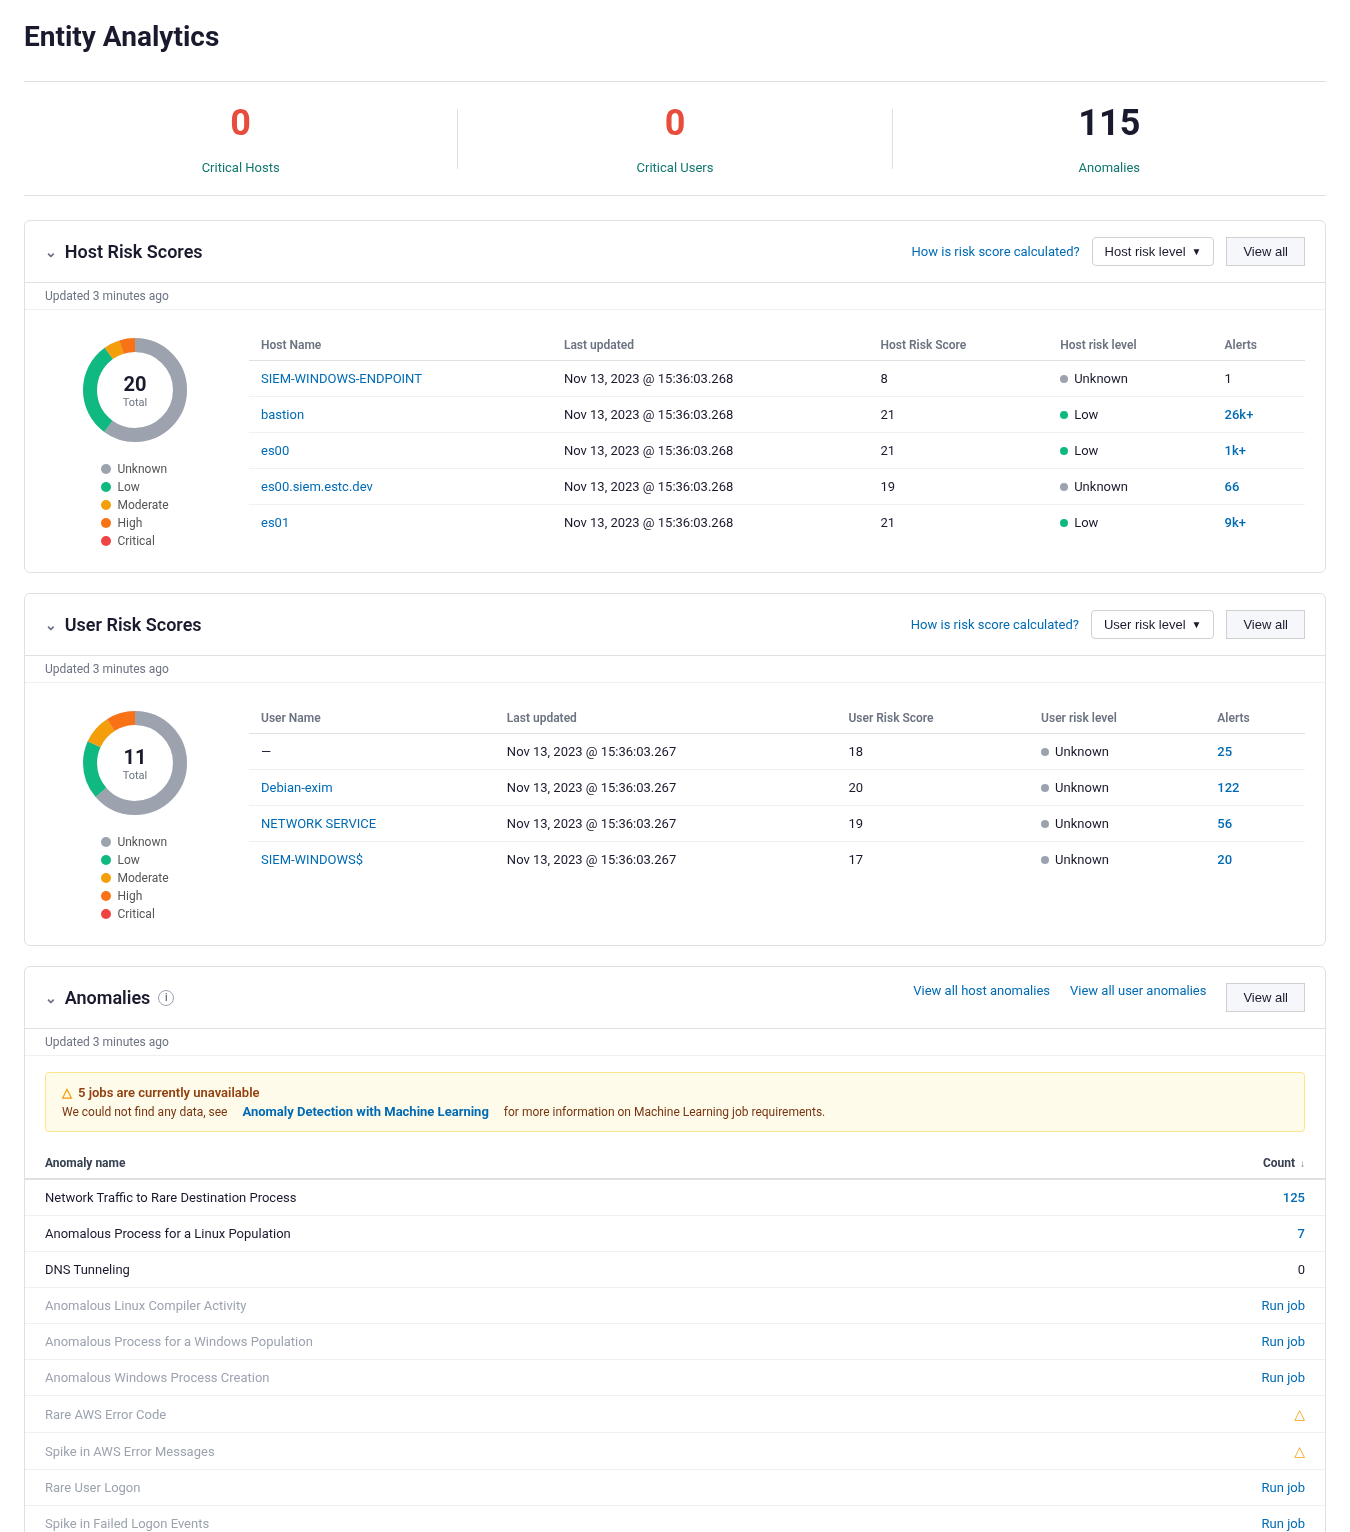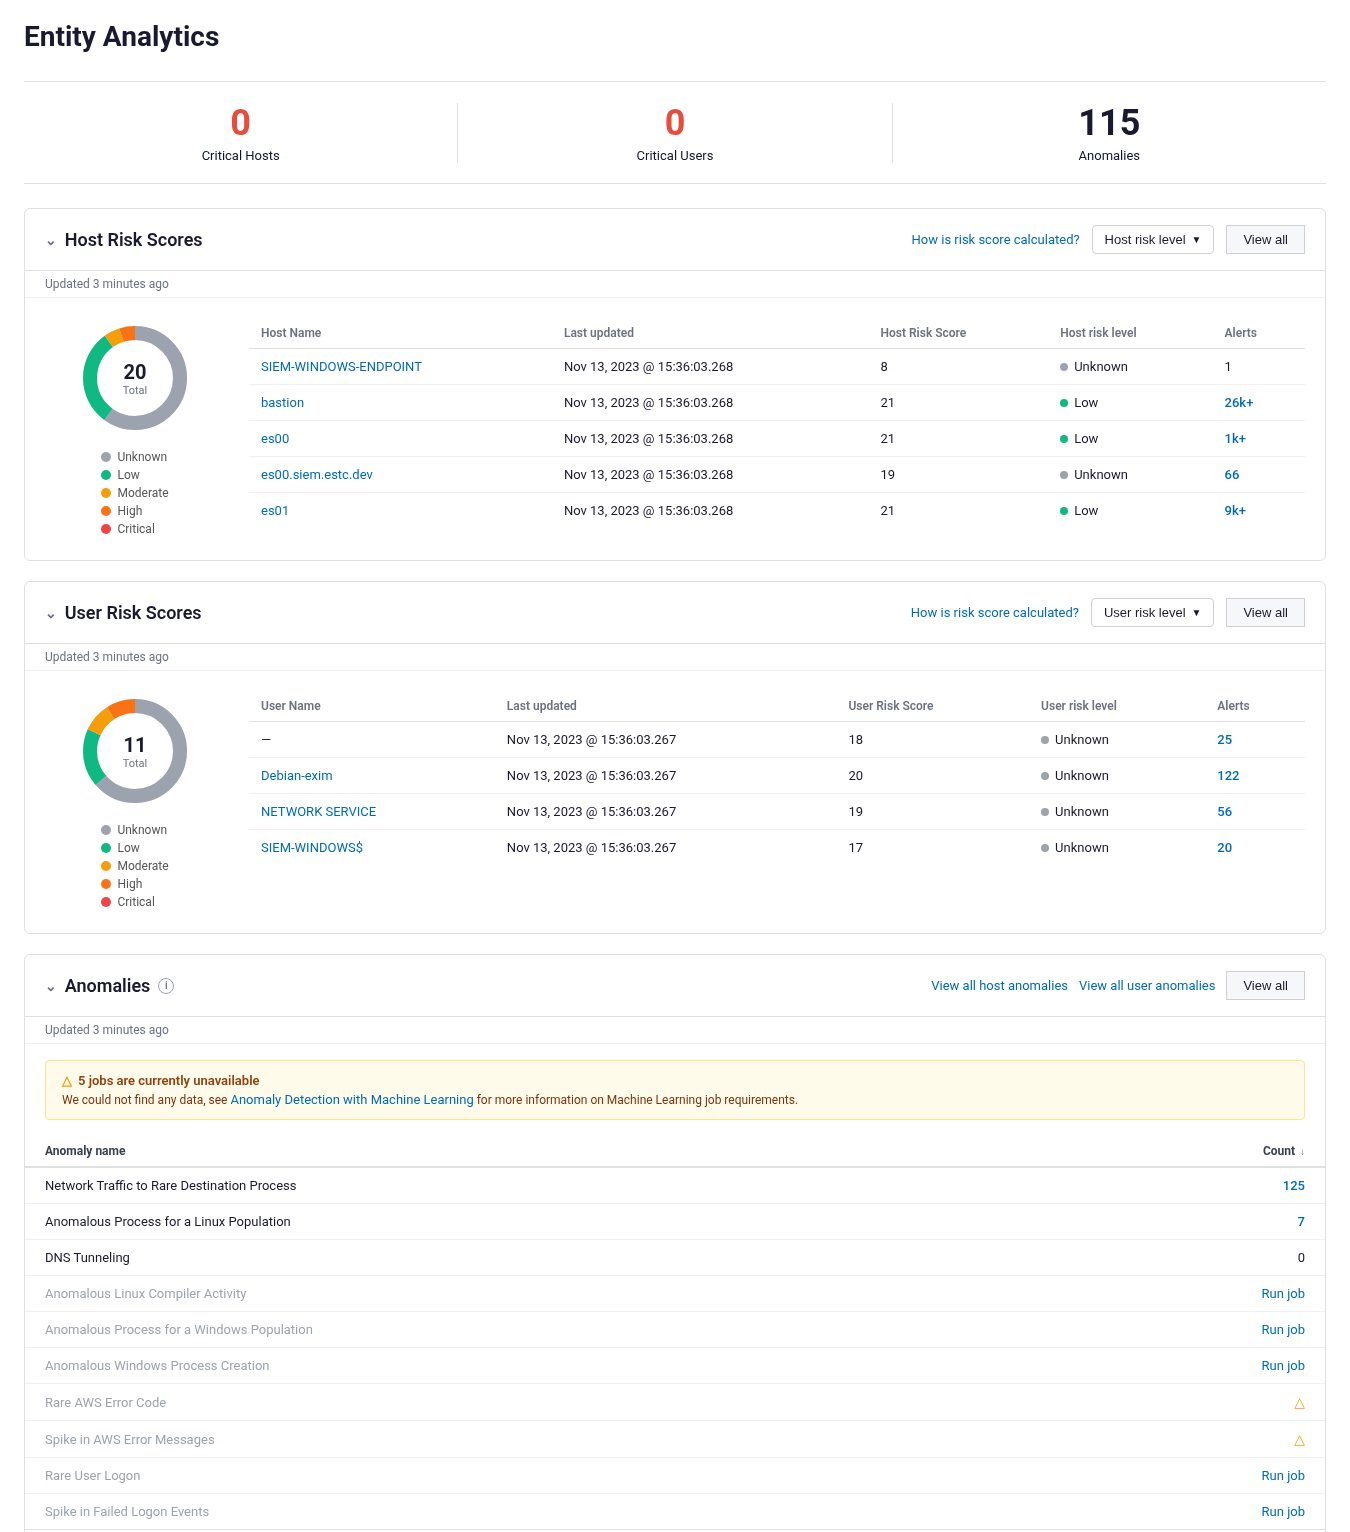--- a/index.html
+++ b/index.html
@@ -7,21 +7,21 @@
     
     .page { padding: 20px 24px; max-width: 1350px; }
     
     h1.page-title { font-size: 28px; font-weight: 700; margin-bottom: 28px; color: #1a1a2e; }
     
     .summary-row { display: flex; align-items: center; border-top: 1px solid #e0e0e0; border-bottom: 1px solid #e0e0e0; padding: 20px 0; margin-bottom: 24px; }
     .summary-item { flex: 1; text-align: center; }
     .summary-item .count { font-size: 36px; font-weight: 700; }
     .summary-item .count.red { color: #e74c3c; }
     .summary-item .count.dark { color: #1a1a2e; }
-    .summary-item .label { font-size: 13px; color: #0f172a; cursor: pointer; margin-top: 4px; }
+    .summary-item .label { font-size: 13px; color: #0f766e; cursor: pointer; margin-top: 16px; }
     .summary-divider { width: 1px; background: #e0e0e0; height: 60px; }
 
     .section { border: 1px solid #e0e0e0; border-radius: 6px; margin-bottom: 20px; padding: 0; overflow: hidden; }
     .section-header { display: flex; align-items: center; padding: 16px 20px; border-bottom: 1px solid #e0e0e0; gap: 12px; flex-wrap: wrap; }
     .section-title { font-size: 18px; font-weight: 600; display: flex; align-items: center; gap: 8px; flex: 1; }
     .section-subtitle { font-size: 12px; color: #6b7280; padding: 6px 20px; border-bottom: 1px solid #f0f0f0; }
     .section-controls { display: flex; align-items: center; gap: 12px; margin-left: auto; }
     .link-blue { color: #006bb4; cursor: pointer; font-size: 13px; text-decoration: none; }
     
     .dropdown-btn { border: 1px solid #d0d0d0; background: #fff; border-radius: 4px; padding: 6px 12px; cursor: pointer; display: flex; align-items: center; gap: 6px; font-size: 13px; color: #1a1a2e; }
@@ -55,21 +55,21 @@
     .risk-badge { display: flex; align-items: center; gap: 6px; }
     .risk-dot { width: 8px; height: 8px; border-radius: 50%; }
     .dot-unknown { background: #9ca3af; }
     .dot-low { background: #10b981; }
     .dot-moderate { background: #f59e0b; }
     .dot-high { background: #f97316; }
     .dot-critical { background: #ef4444; }
     
     
     .anomalies-header { display: flex; align-items: center; padding: 16px 20px; border-bottom: 1px solid #e0e0e0; gap: 12px; }
-    .anomalies-controls { margin-left: auto; display: flex; align-items: center; gap: 11px; }
+    .anomalies-controls { margin-left: auto; display: flex; gap: 20px; }
     .info-icon { display: inline-block; width: 16px; height: 16px; border: 1px solid #9ca3af; border-radius: 50%; text-align: center; line-height: 14px; font-size: 10px; color: #6b7280; cursor: pointer; }
     
     .warning-banner { background: #fffbeb; border: 1px solid #fde68a; border-radius: 4px; padding: 12px 16px; margin: 16px 20px 0; display: flex; flex-direction: column; gap: 4px; }
     .warning-banner .warn-title { font-size: 13px; font-weight: 600; color: #92400e; display: flex; align-items: center; gap: 6px; }
     .warning-banner .warn-body { font-size: 12px; color: #78350f; }
     .warn-icon { color: #f59e0b; }
     
     .anomaly-table { width: 100%; border-collapse: collapse; margin-top: 16px; }
     .anomaly-table thead th { font-size: 12px; font-weight: 700; color: #374151; padding: 8px 20px; text-align: left; border-bottom: 2px solid #e0e0e0; }
     .anomaly-table thead th.col-count { text-align: right; }
@@ -357,21 +357,21 @@
     </div>
     <div class="section-subtitle">Updated 3 minutes ago</div>
 
     <div class="warning-banner">
       <div class="warn-title">
         <span class="warn-icon">△</span>
         <span>5 jobs are currently unavailable</span>
       </div>
       <div class="warn-body">
         <span>We could not find any data, see</span>
-        <a class="link-blue" style="margin: 0 0;">Anomaly Detection with Machine Learning</a>
+        <a class="link-blue" style="margin: 0 12px; font-weight: bold;">Anomaly Detection with Machine Learning</a>
         <span>for more information on Machine Learning job requirements.</span>
       </div>
     </div>
 
     <table class="anomaly-table">
       <thead>
         <tr>
           <th>
             <span>Anomaly name</span>
           </th>

